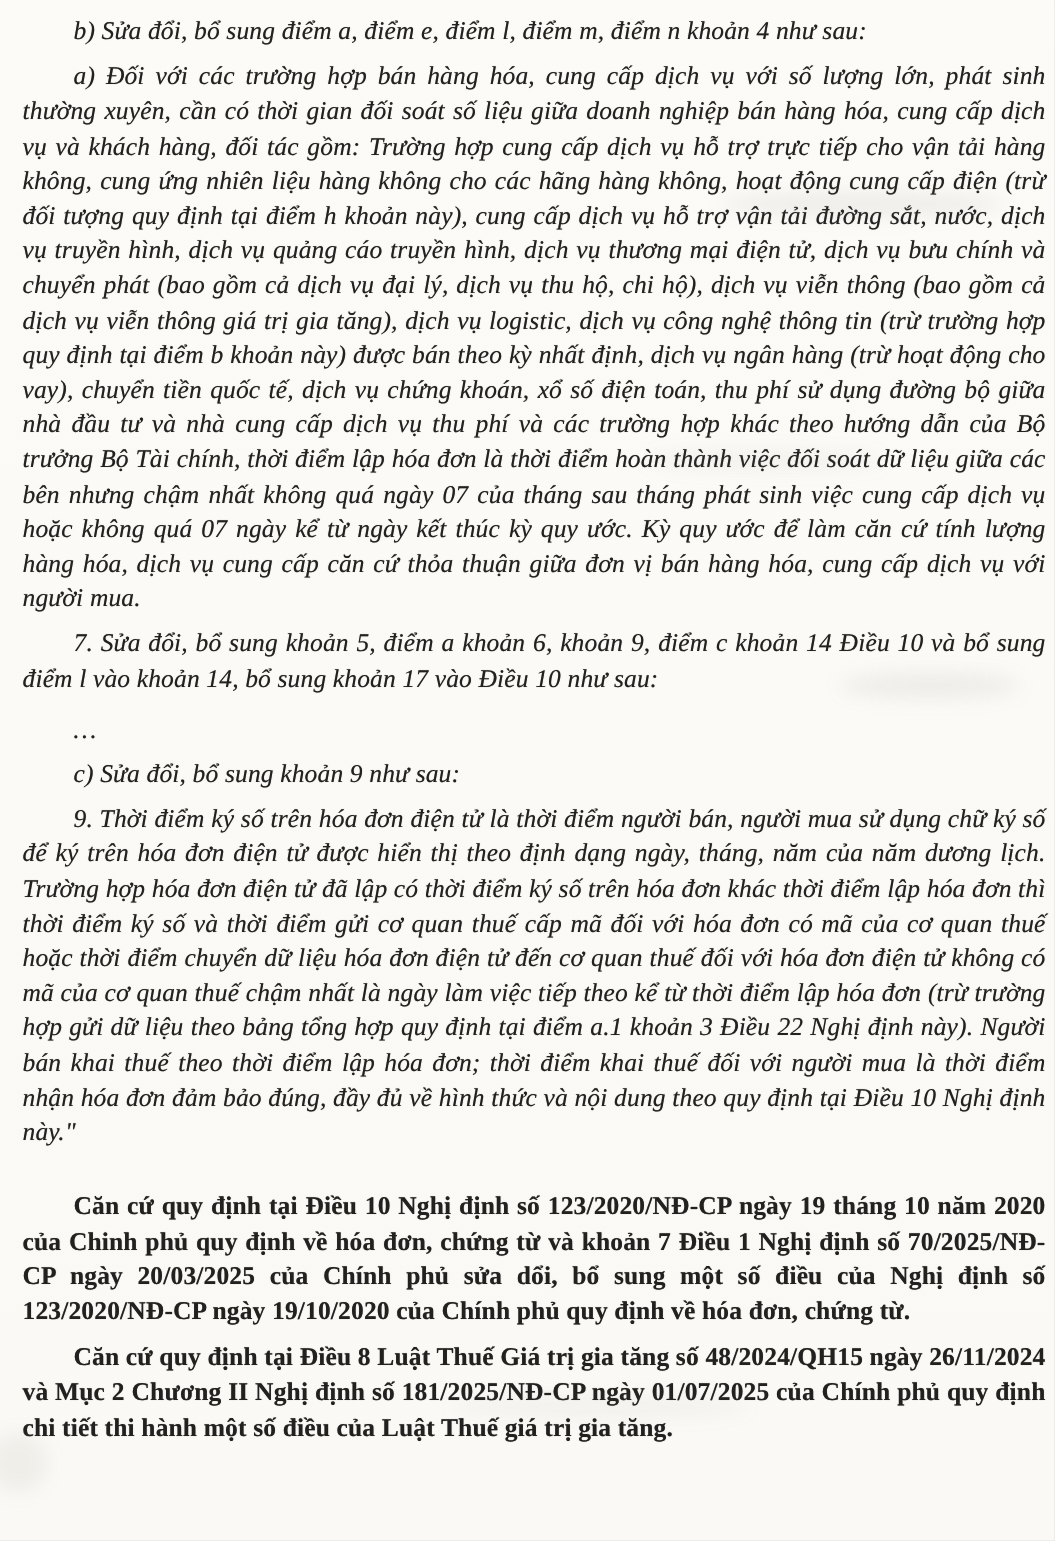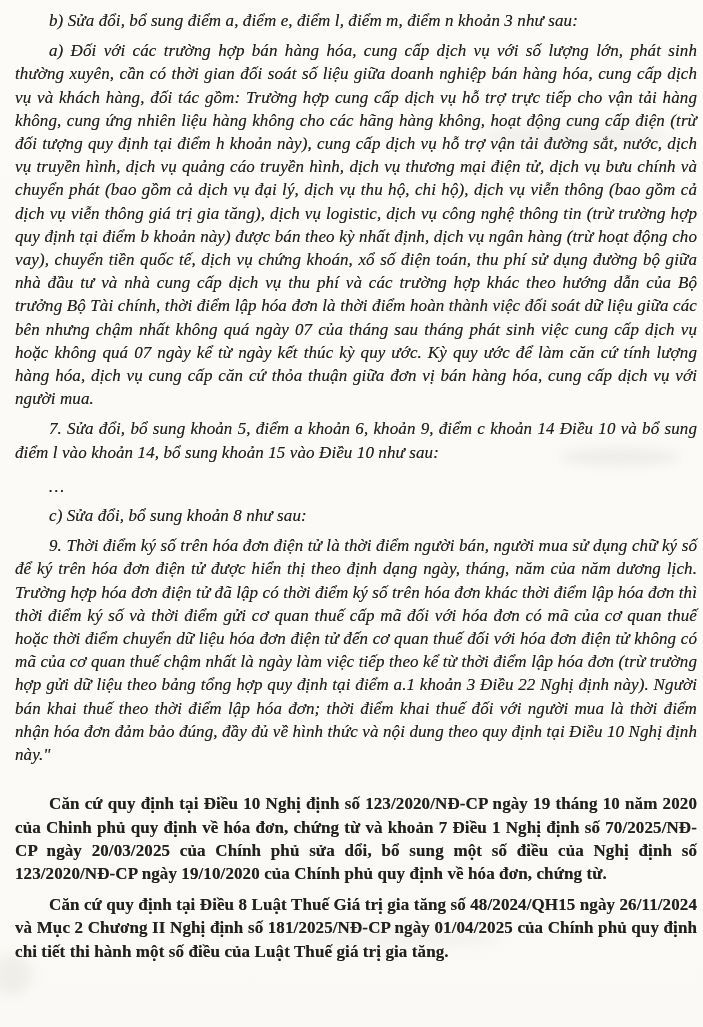--- a/index.html
+++ b/index.html
@@ -57,29 +57,29 @@
 
 <div class="page">
 
   <span class="artifact a1"></span>
   <span class="artifact a2"></span>
   <span class="artifact a3"></span>
   <span class="artifact a4"></span>
   <span class="artifact a5"></span>
 
   <div class="doc">
-    <p class="quoted">b) Sửa đổi, bổ sung điểm a, điểm e, điểm l, điểm m, điểm n khoản 3 như sau:</p>
+    <p class="quoted">b) Sửa đổi, bổ sung điểm a, điểm e, điểm l, điểm m, điểm n khoản 4 như sau:</p>
 
     <p class="quoted">a) Đối với các trường hợp bán hàng hóa, cung cấp dịch vụ với số lượng lớn, phát sinh thường xuyên, cần có thời gian đối soát số liệu giữa doanh nghiệp bán hàng hóa, cung cấp dịch vụ và khách hàng, đối tác gồm: Trường hợp cung cấp dịch vụ hỗ trợ trực tiếp cho vận tải hàng không, cung ứng nhiên liệu hàng không cho các hãng hàng không, hoạt động cung cấp điện (trừ đối tượng quy định tại điểm h khoản này), cung cấp dịch vụ hỗ trợ vận tải đường sắt, nước, dịch vụ truyền hình, dịch vụ quảng cáo truyền hình, dịch vụ thương mại điện tử, dịch vụ bưu chính và chuyển phát (bao gồm cả dịch vụ đại lý, dịch vụ thu hộ, chi hộ), dịch vụ viễn thông (bao gồm cả dịch vụ viễn thông giá trị gia tăng), dịch vụ logistic, dịch vụ công nghệ thông tin (trừ trường hợp quy định tại điểm b khoản này) được bán theo kỳ nhất định, dịch vụ ngân hàng (trừ hoạt động cho vay), chuyển tiền quốc tế, dịch vụ chứng khoán, xổ số điện toán, thu phí sử dụng đường bộ giữa nhà đầu tư và nhà cung cấp dịch vụ thu phí và các trường hợp khác theo hướng dẫn của Bộ trưởng Bộ Tài chính, thời điểm lập hóa đơn là thời điểm hoàn thành việc đối soát dữ liệu giữa các bên nhưng chậm nhất không quá ngày 07 của tháng sau tháng phát sinh việc cung cấp dịch vụ hoặc không quá 07 ngày kể từ ngày kết thúc kỳ quy ước. Kỳ quy ước để làm căn cứ tính lượng hàng hóa, dịch vụ cung cấp căn cứ thỏa thuận giữa đơn vị bán hàng hóa, cung cấp dịch vụ với người mua.</p>
 
-    <p class="quoted">7. Sửa đổi, bổ sung khoản 5, điểm a khoản 6, khoản 9, điểm c khoản 14 Điều 10 và bổ sung điểm l vào khoản 14, bổ sung khoản 15 vào Điều 10 như sau:</p>
+    <p class="quoted">7. Sửa đổi, bổ sung khoản 5, điểm a khoản 6, khoản 9, điểm c khoản 14 Điều 10 và bổ sung điểm l vào khoản 14, bổ sung khoản 17 vào Điều 10 như sau:</p>
 
     <p class="quoted ellipsis-line">…</p>
 
-    <p class="quoted">c) Sửa đổi, bổ sung khoản 8 như sau:</p>
+    <p class="quoted">c) Sửa đổi, bổ sung khoản 9 như sau:</p>
 
     <p class="quoted pre-basis">9. Thời điểm ký số trên hóa đơn điện tử là thời điểm người bán, người mua sử dụng chữ ký số để ký trên hóa đơn điện tử được hiển thị theo định dạng ngày, tháng, năm của năm dương lịch. Trường hợp hóa đơn điện tử đã lập có thời điểm ký số trên hóa đơn khác thời điểm lập hóa đơn thì thời điểm ký số và thời điểm gửi cơ quan thuế cấp mã đối với hóa đơn có mã của cơ quan thuế hoặc thời điểm chuyển dữ liệu hóa đơn điện tử đến cơ quan thuế đối với hóa đơn điện tử không có mã của cơ quan thuế chậm nhất là ngày làm việc tiếp theo kể từ thời điểm lập hóa đơn (trừ trường hợp gửi dữ liệu theo bảng tổng hợp quy định tại điểm a.1 khoản 3 Điều 22 Nghị định này). Người bán khai thuế theo thời điểm lập hóa đơn; thời điểm khai thuế đối với người mua là thời điểm nhận hóa đơn đảm bảo đúng, đầy đủ về hình thức và nội dung theo quy định tại Điều 10 Nghị định này."</p>
 
     <p class="upright basis">Căn cứ quy định tại Điều 10 Nghị định số 123/2020/NĐ-CP ngày 19 tháng 10 năm 2020 của Chinh phủ quy định về hóa đơn, chứng từ và khoản 7 Điều 1 Nghị định số 70/2025/NĐ-CP ngày 20/03/2025 của Chính phủ sửa dổi, bổ sung một số điều của Nghị định số 123/2020/NĐ-CP ngày 19/10/2020 của Chính phủ quy định về hóa đơn, chứng từ.</p>
 
-    <p class="upright basis">Căn cứ quy định tại Điều 8 Luật Thuế Giá trị gia tăng số 48/2024/QH15 ngày 26/11/2024 và Mục 2 Chương II Nghị định số 181/2025/NĐ-CP ngày 01/04/2025 của Chính phủ quy định chi tiết thi hành một số điều của Luật Thuế giá trị gia tăng.</p>
+    <p class="upright basis">Căn cứ quy định tại Điều 8 Luật Thuế Giá trị gia tăng số 48/2024/QH15 ngày 26/11/2024 và Mục 2 Chương II Nghị định số 181/2025/NĐ-CP ngày 01/07/2025 của Chính phủ quy định chi tiết thi hành một số điều của Luật Thuế giá trị gia tăng.</p>
   </div>
 </div>
 
 </body></html>

